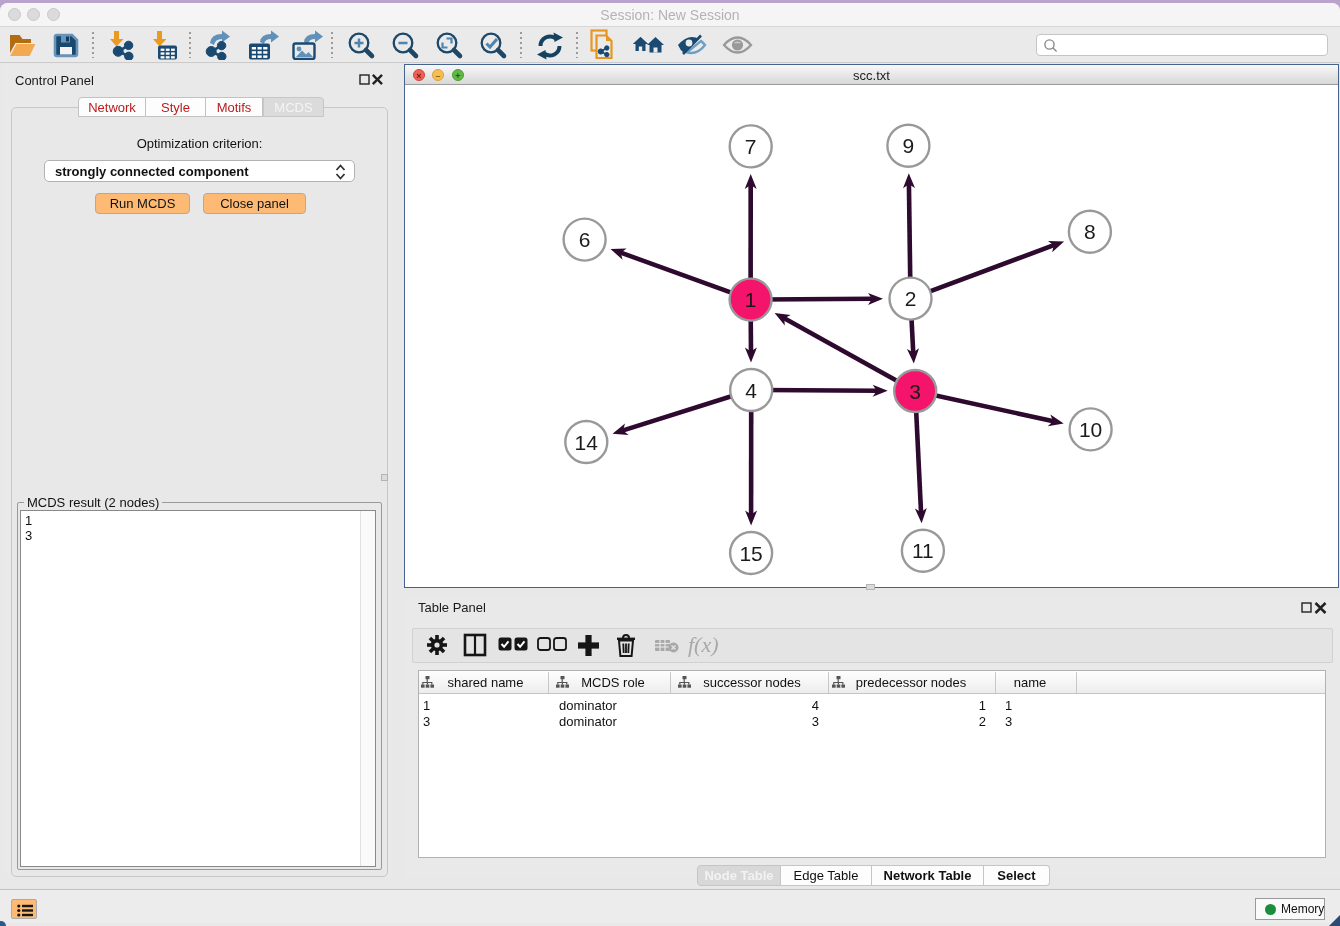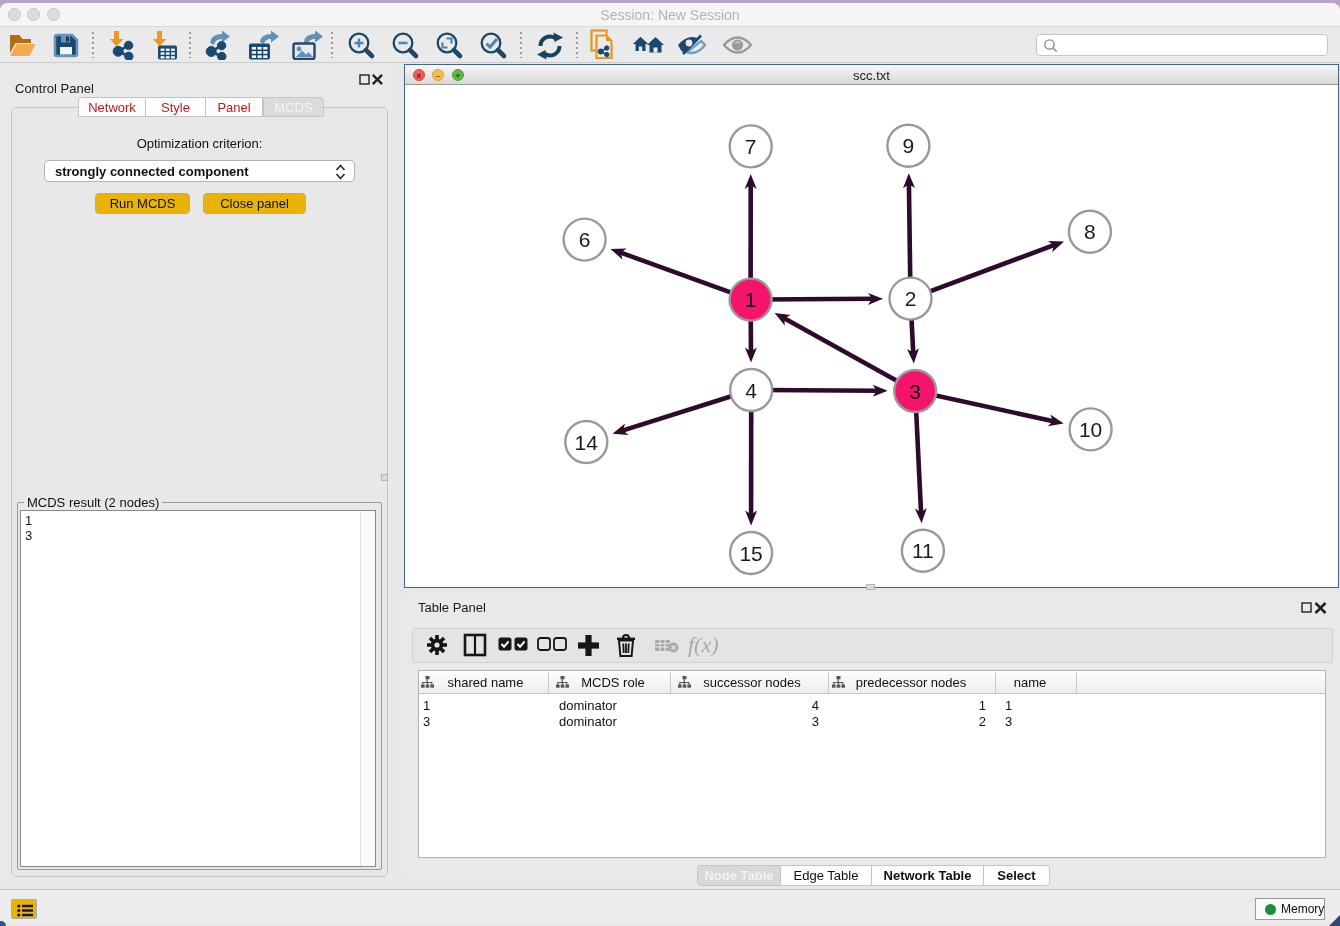--- a/index.html
+++ b/index.html
@@ -19,41 +19,41 @@
   #toolbar { position:absolute; left:0; top:24px; width:1340px; height:36px;
              background:#ebeaeb; border-bottom:1px solid #cccbcc; }
   .sep { position:absolute; top:5px; height:26px; width:2px;
          background:repeating-linear-gradient(#9b9a9b 0 2px, rgba(0,0,0,0) 2px 5px); }
   .ticon { position:absolute; top:3px; }
   #searchbox { position:absolute; left:1036px; top:7px; width:292px; height:22px;
                background:#fff; border:1px solid #c6c5c6; border-radius:4px; }
   
   #cpanel { position:absolute; left:2px; top:61px; width:390px; height:814px;
             background:#eae9ea; }
-  #cphead { position:absolute; left:13px; top:9px; font-size:13px; color:#1a1a1a;margin-top:8px; }
+  #cphead { position:absolute; left:13px; top:9px; font-size:13px; color:#1a1a1a; }
   .tab { position:absolute; top:33px; z-index:3; height:20px; font-size:13px; color:#b91c1c;
          background:#fdfdfd; border:1px solid #c3c2c3; text-align:center;
          line-height:19px; }
   #cpcontent { position:absolute; left:9px; top:43px; width:377px; height:770px;
                background:#e9e8e9; border:1px solid #c8c7c8; border-radius:5px; }
   
   #netwin { position:absolute; left:404px; top:61px; width:935px; height:524px;
             border:1px solid #46628e; background:#fff; }
   #nettitle { position:absolute; left:0; top:0; width:100%; height:20px;
               background:linear-gradient(#f8f8f8,#d9d8d9);
               border-bottom:1px solid #9c9b9c; }
   .tl2 { position:absolute; top:3.5px; width:12px; height:12px; border-radius:50%;
          font-size:9px; font-weight:bold; text-align:center; line-height:12px; }
   
   #tpanel { position:absolute; left:404px; top:593px; width:936px; height:281px;
             background:#eae9ea; }
   
   #statusbar { position:absolute; left:0; top:886px; width:1340px; height:34px;
                background:#ececec; border-top:1px solid #c3c2c3; }
-  .btnlike { background:#eab308; border:1px solid #ababab; }
+  .btnlike { background:#fdba74; border:1px solid #ababab; }
 </style>
 </head>
 <body>
 <div id="app">
   <div id="titlebar">
     <div class="tl" style="left:8px;"></div>
     <div class="tl" style="left:27px;"></div>
     <div class="tl" style="left:47px;"></div>
     <div id="wintitle">Session: New Session</div>
   </div>
@@ -217,21 +217,21 @@
   </div>
 
   <div id="cpanel">
     <div id="cphead">Control Panel</div>
     <svg class="abs" style="left:357px;top:10px;" width="30" height="12" viewBox="0 0 30 12">
       <rect x="1" y="1" width="9" height="9" fill="none" stroke="#222" stroke-width="1.4"></rect>
       <path d="M21 1 L26 6 L31 1 M21 11 L26 6 L31 11" stroke="#222" stroke-width="2.6" fill="none" transform="translate(-5.5,0) scale(0.92)"></path>
     </svg>
     <div class="tab" style="left:76px;width:68px;border-radius:4px 0 0 0;">Network</div>
     <div class="tab" style="left:144px;width:60px;border-left:none;">Style</div>
-    <div class="tab" style="left:204px;width:57px;border-left:none;">Panel</div>
+    <div class="tab" style="left:204px;width:57px;border-left:none;">Motifs</div>
     <div class="tab" style="left:261px;width:61px;background:#dcdbdc;color:#f5f4f5;border-color:#c8c7c8;border-radius:0 4px 0 0;">MCDS</div>
     <div id="cpcontent">
       <div class="abs" style="left:0;top:28px;width:100%;text-align:center;font-size:13px;color:#111;">Optimization criterion:</div>
       <div class="abs" style="left:32px;top:52px;width:311px;height:22px;background:#fff;border:1px solid #b3b2b3;border-radius:5px;">
         <div class="abs" style="left:10px;top:3px;font-size:13px;color:#111;font-weight:bold;">strongly connected component</div>
         <svg class="abs" style="right:8px;top:3px;" width="11" height="16" viewBox="0 0 11 16">
           <path d="M1.5 6 L5.5 1.5 L9.5 6" fill="none" stroke="#333" stroke-width="1.8"></path>
           <path d="M1.5 10 L5.5 14.5 L9.5 10" fill="none" stroke="#333" stroke-width="1.8"></path>
         </svg>
       </div>

